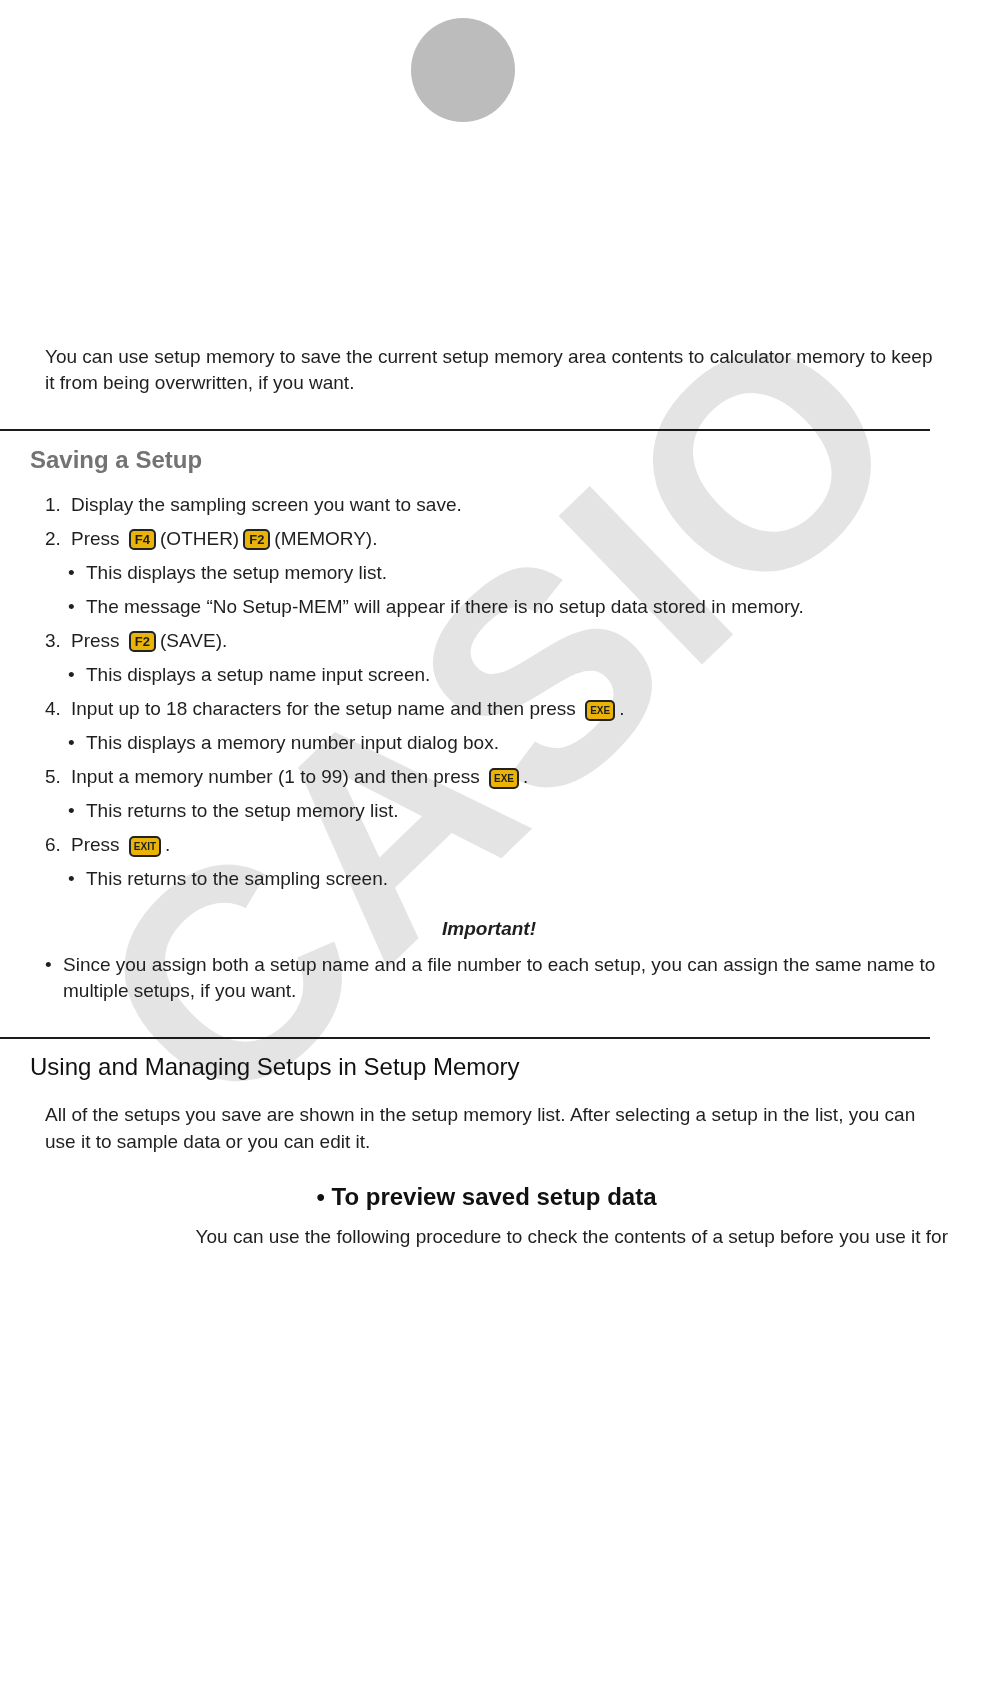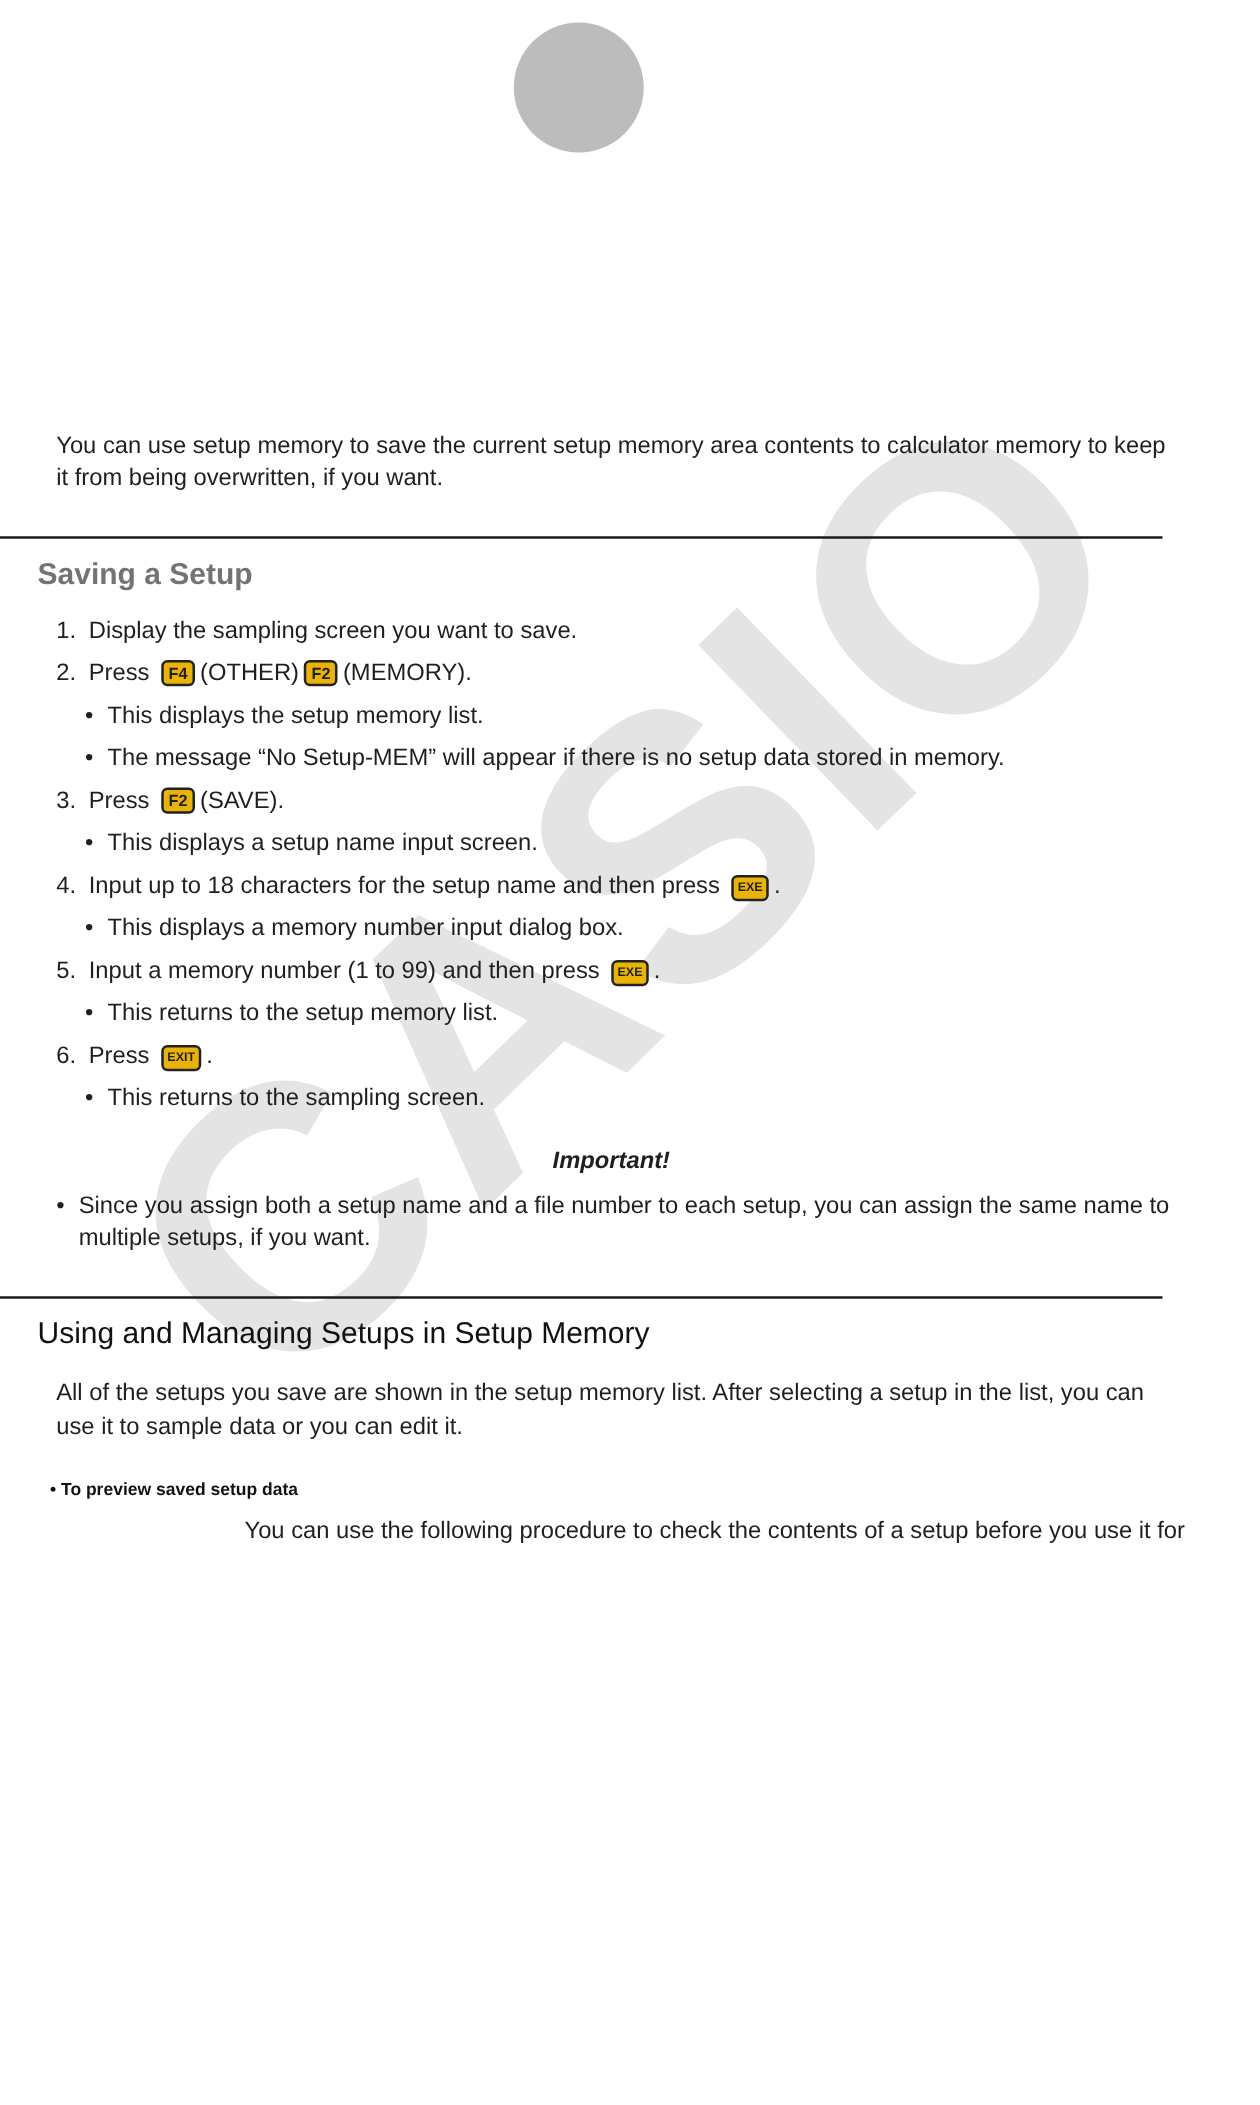--- a/index.html
+++ b/index.html
@@ -42,21 +42,21 @@
     margin:0 4px; vertical-align:1px; background:#eab308; white-space:nowrap;
   }
   .keycap-small { font-size:10px; line-height:15px; padding:1px 3px; }
 
   .important-title { font-size:19px; font-weight:bold; font-style:italic; margin:26px 75px 12px 45px;text-align:center; }
   .important-list { margin:0 70px 0 45px; font-size:19px; line-height:26px; }
   .important-list .bullet-row { padding-left:0; }
 
   .h1-2 { font-size:24px; font-weight:normal; margin:14px 30px 0 30px; color:#111; }
   .para { margin:20px 75px 0 45px; font-size:19px; line-height:27px; }
-  .sub-heading { margin:28px 75px 0 40px; font-size:14px; font-weight:bold; color:#111; }
+  .sub-heading { margin:28px 75px 0 40px; font-size:24px; font-weight:bold; color:#111;text-align:center; }
   .para-last { margin:12px 60px 0 45px; font-size:19px; line-height:27px;text-align:right; }
 </style>
 </head>
 <body>
 
 <div class="page">
 
   <div class="watermark">CASIO</div>
   <div class="circle-deco"></div>
 

